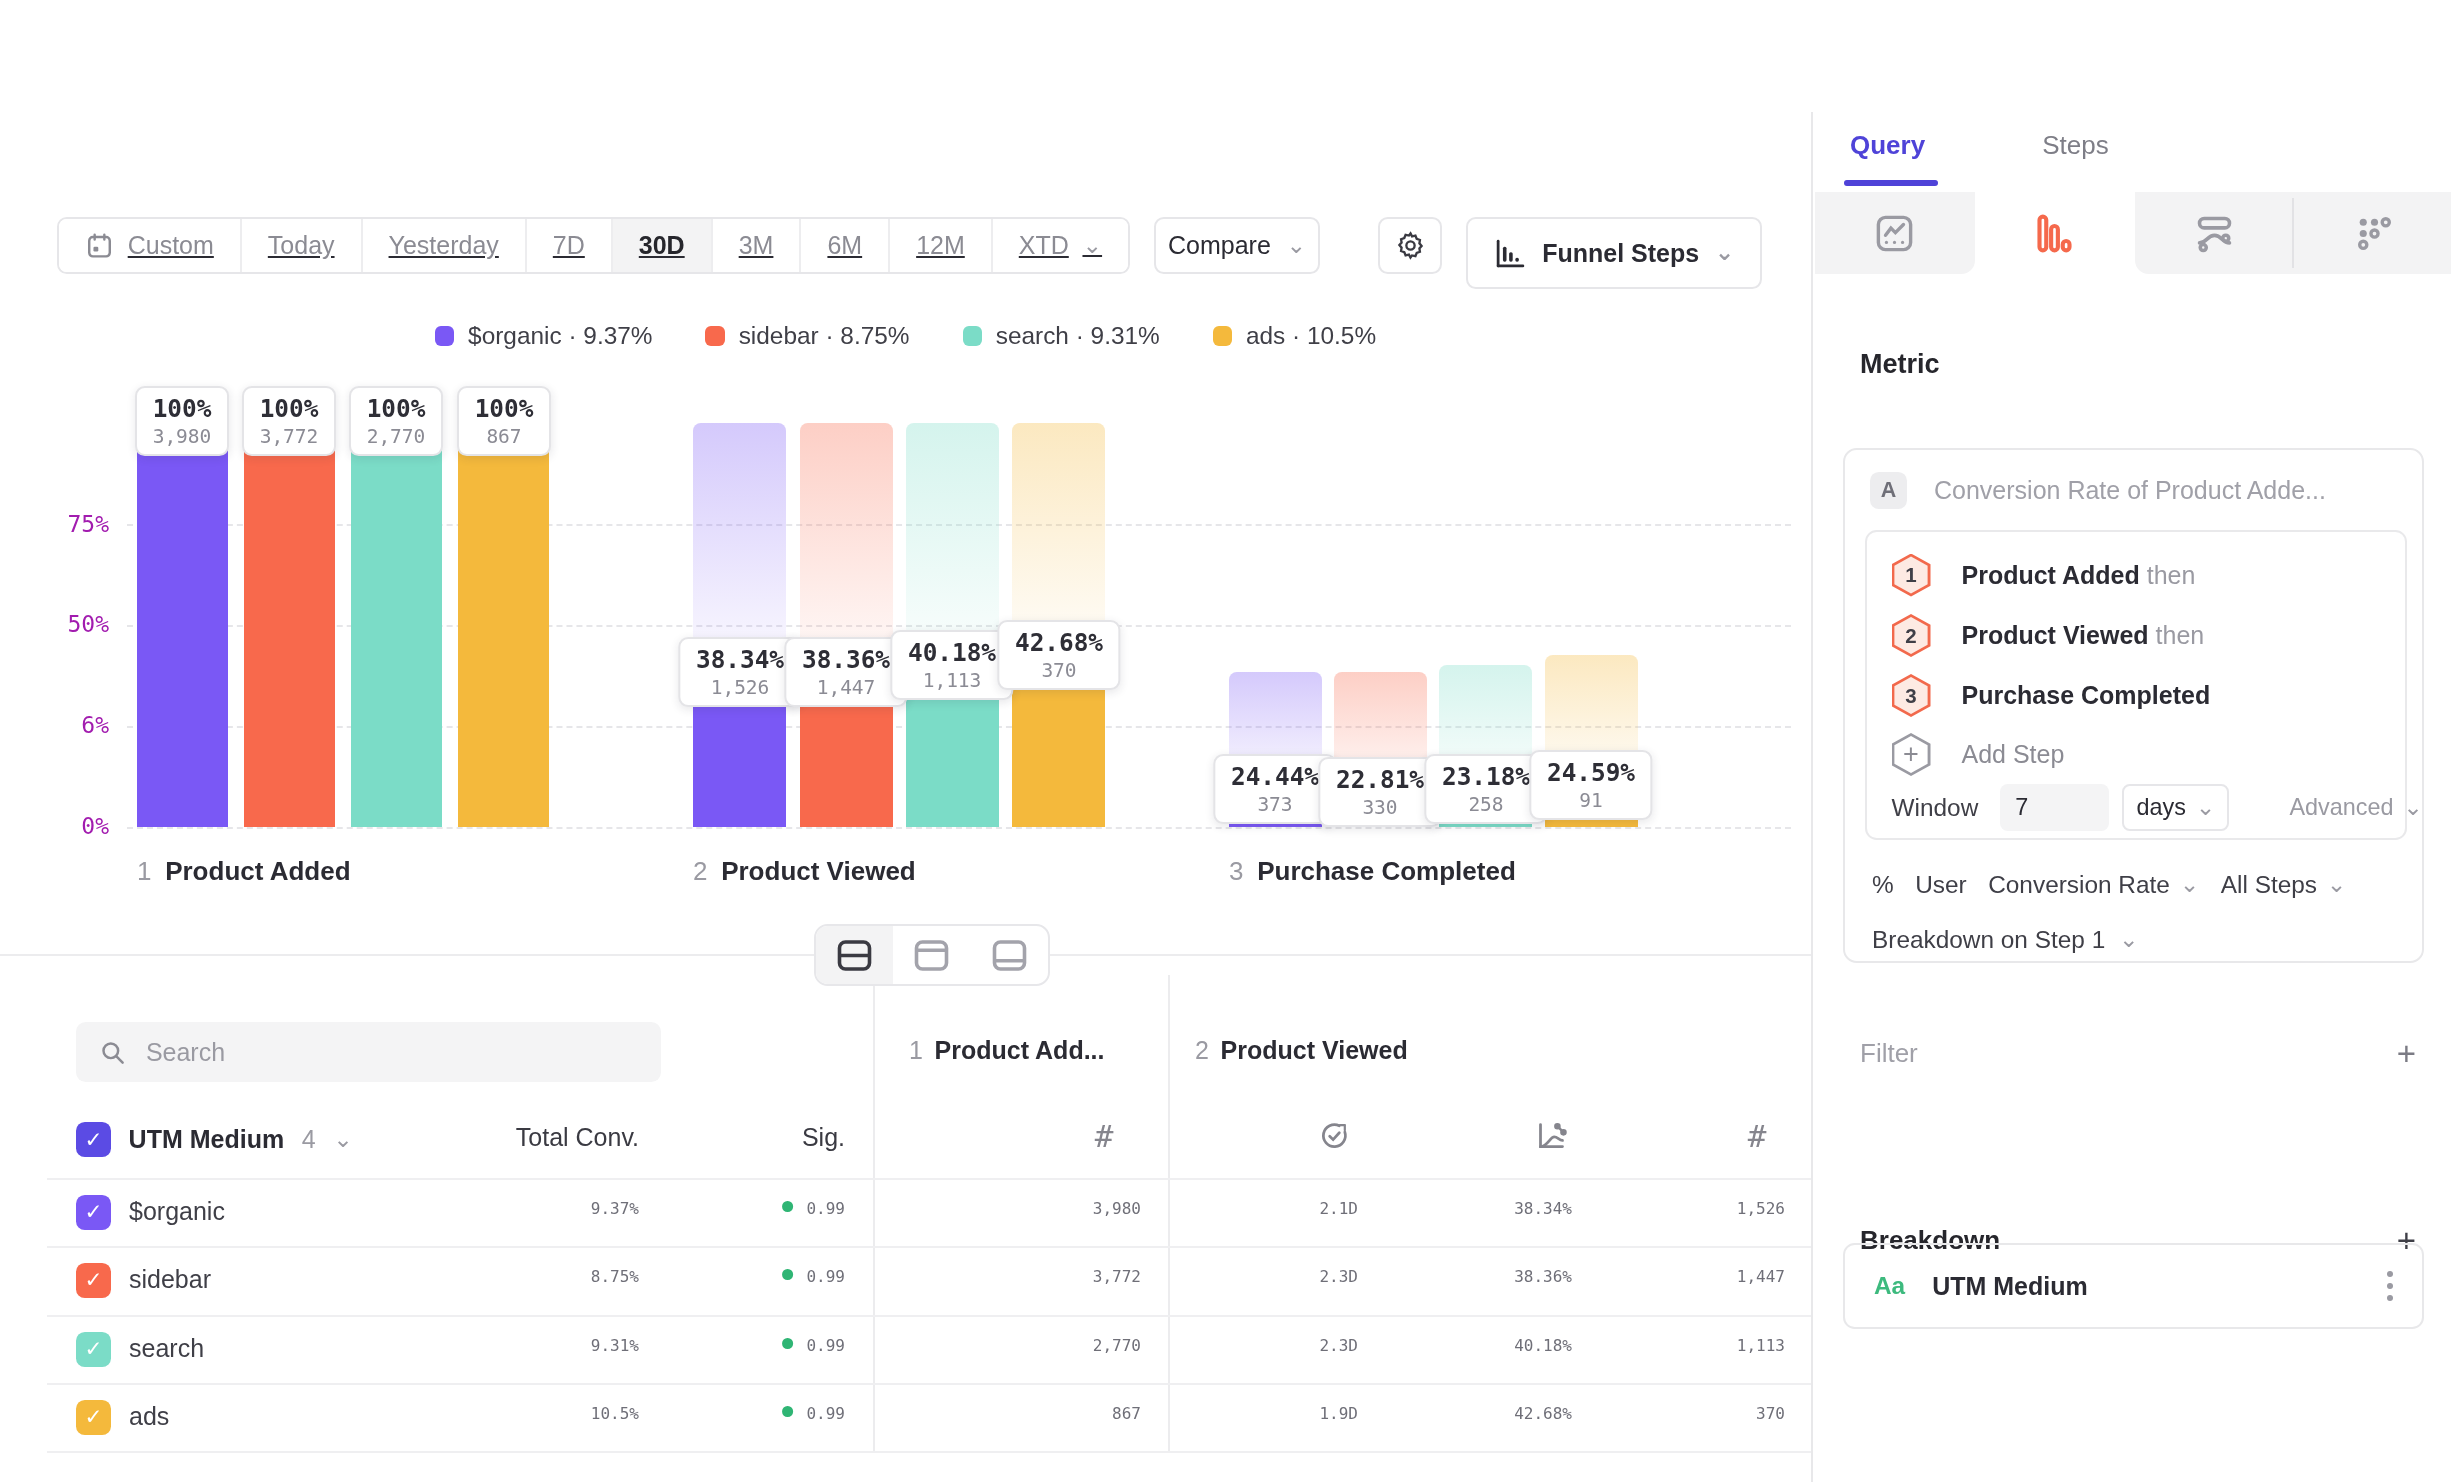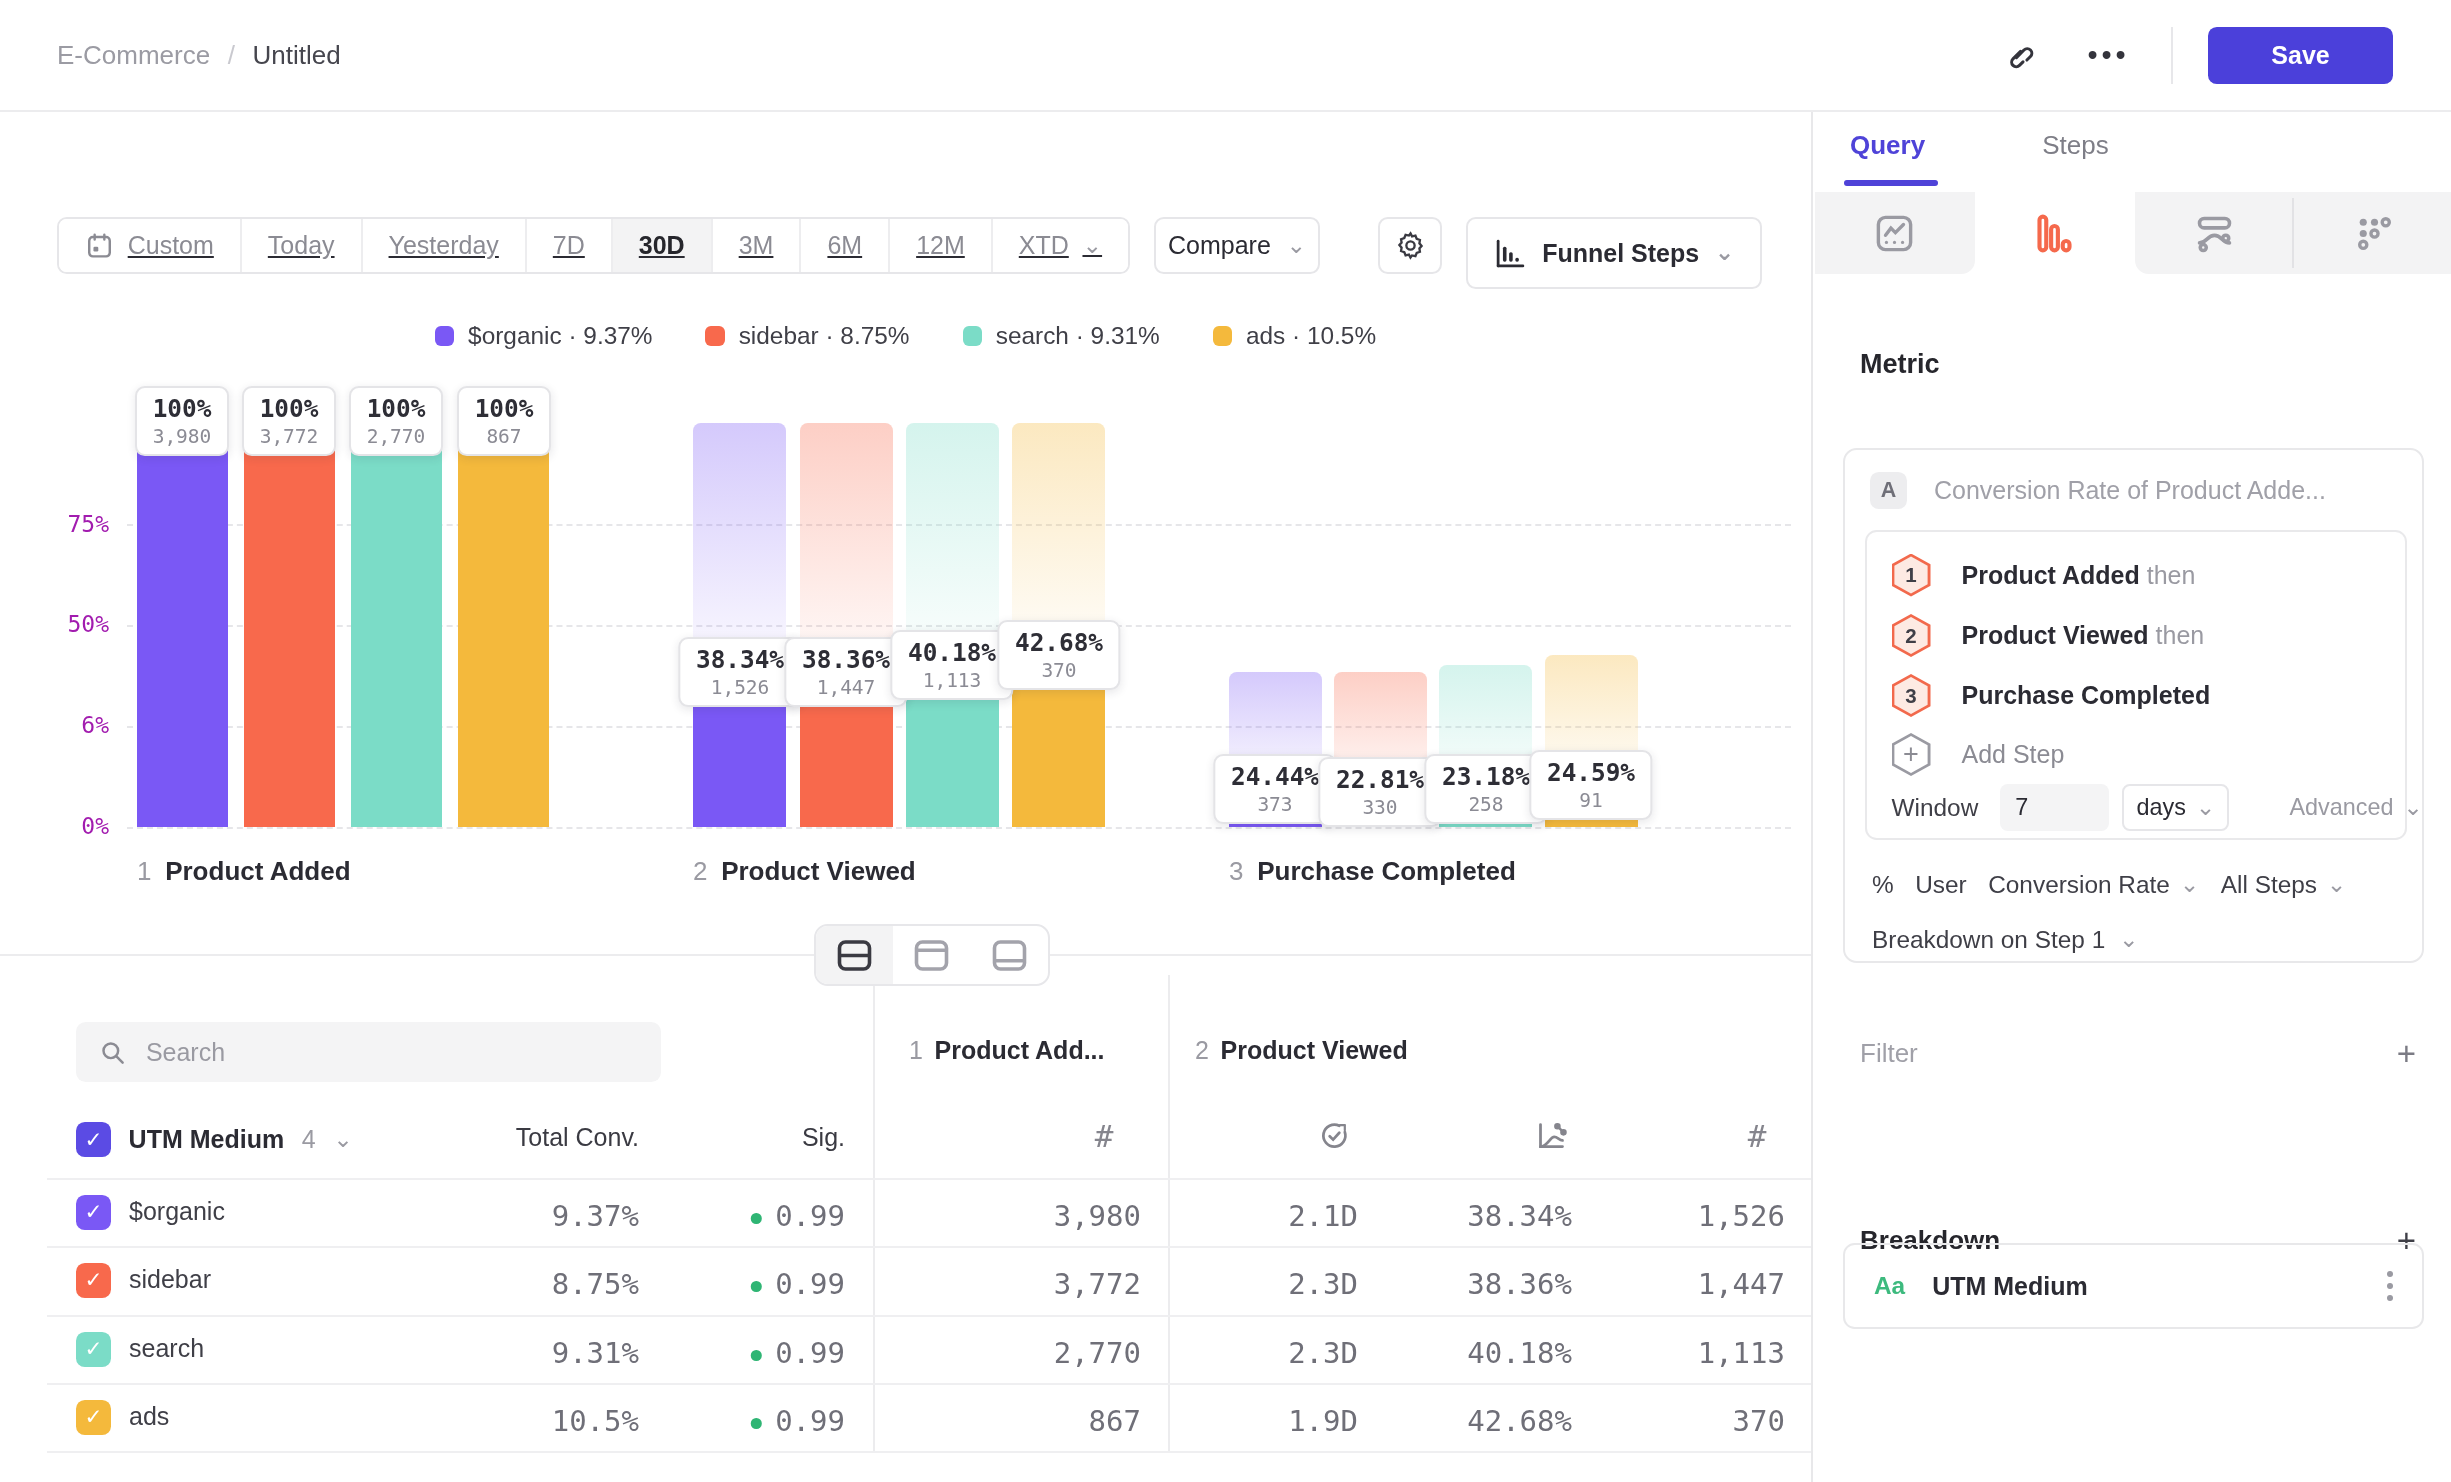--- a/index.html
+++ b/index.html
@@ -66,21 +66,21 @@
   .group-title .nm { font-size:25px; font-weight:700; color:#2b2b33; }
   .sub-ic { position:absolute; top:1114px; width:78px; height:43px; display:flex; align-items:center; justify-content:center; color:#85858d; }
   .hash { font-family:"DejaVu Sans Mono",monospace; font-size:31px; color:#85858d; }
   #thead-left { position:absolute; left:76px; top:1118px; height:43px; display:flex; align-items:center; gap:17.6px; }
   .cbx { width:35px; height:35px; border-radius:8.8px; display:flex; align-items:center; justify-content:center; color:#fff; font-size:21.5px; cursor:pointer; }
   #utm-label { font-size:25px; font-weight:700; color:#2b2b33; }
   #utm-count { font-size:25px; color:#9a9aa2; }
   .th-right { position:absolute; top:1123px; font-size:25px; color:#3a3a42; font-weight:500; transform:translateX(-100%); white-space:nowrap; }
   .row-sep { position:absolute; left:47px; width:1764px; border-top:2px solid #efeff1; }
   .trow-name { font-size:25px; color:#3f3f47; }
-  .cellv { position:absolute; transform:translateX(-100%); font-family:"DejaVu Sans Mono",monospace; font-size:29px; color:#6f6f78; white-space:nowrap; }
+  .cellv { position:absolute; transform:translateX(-100%); font-family:"DejaVu Sans Mono",monospace; font-size:16px; color:#6f6f78; white-space:nowrap; }
   .sig-dot { display:inline-block; width:10.7px; height:10.7px; border-radius:50%; background:#2fb574; margin-right:13.7px; vertical-align:2px; }
 
   
   #rpanel { position:absolute; left:1811px; top:112px; width:641px; height:1370px; border-left:2px solid #e8e8ea; background:#fff; }
   #rp-tabs { position:absolute; left:37px; top:17.6px; display:flex; gap:117px; font-size:26px; }
   #tab-query { color:#4f43d8; font-weight:700; cursor:pointer; }
   #tab-chart { color:#7e7e87; cursor:pointer; }
   #tab-underline { position:absolute; left:31px; top:68px; width:94px; height:5.9px; background:#4f43d8; border-radius:2.9px; }
   #type-strip { position:absolute; left:2px; top:80px; width:639px; height:82px; display:flex; }
   .ts-seg { flex:1; background:#f3f3f4; display:flex; align-items:center; justify-content:center; cursor:pointer; position:relative; }
@@ -123,38 +123,20 @@
   #bd-name { font-size:25px; font-weight:700; color:#2b2b33; flex:1; }
   .kebab { display:flex; flex-direction:column; gap:5.9px; cursor:pointer; }
   .kebab i { width:5.9px; height:5.9px; border-radius:50%; background:#9a9aa2; }
   svg { display:block; }
 </style>
 </head>
 <body>
 
 <div id="stage">
 
-  <div id="top-header">
-    <div id="breadcrumb">
-      <span class="crumb-root">E-Commerce</span>
-      <span class="crumb-sep">/</span>
-      <span class="crumb-cur">Untitled</span>
-    </div>
-    <div id="hdr-right">
-      <span class="icon-btn">
-        <svg width="33" height="33" viewBox="0 0 24 24" fill="none" stroke="#34343c" stroke-width="2.2" stroke-linecap="round">
-          <path d="M10.5 13.5 l5.5-5.5 a3.3 3.3 0 0 1 4.7 4.7 l-2.6 2.6"></path>
-          <path d="M13.5 10.5 l-5.5 5.5 a3.3 3.3 0 0 0 4.7 4.7 l2.6-2.6" transform="translate(0,-1.5)"></path>
-        </svg>
-      </span>
-      <span class="icon-btn dots3">•••</span>
-      <span class="vdiv"></span>
-      <button id="save-btn">Save</button>
-    </div>
-  </div>
 
   <div id="range-bar">
       <div class="tb-item">
         <svg width="29" height="29" viewBox="0 0 24 24" fill="none" stroke="#8b8b93" stroke-width="2" stroke-linecap="round">
           <rect x="3.5" y="5" width="17" height="16" rx="3"></rect>
           <path d="M8 3v4M16 3v4"></path>
           <rect x="7" y="13" width="4" height="4" rx="1" fill="#8b8b93" stroke="none"></rect>
         </svg>
         <span>Custom</span>
       </div>

